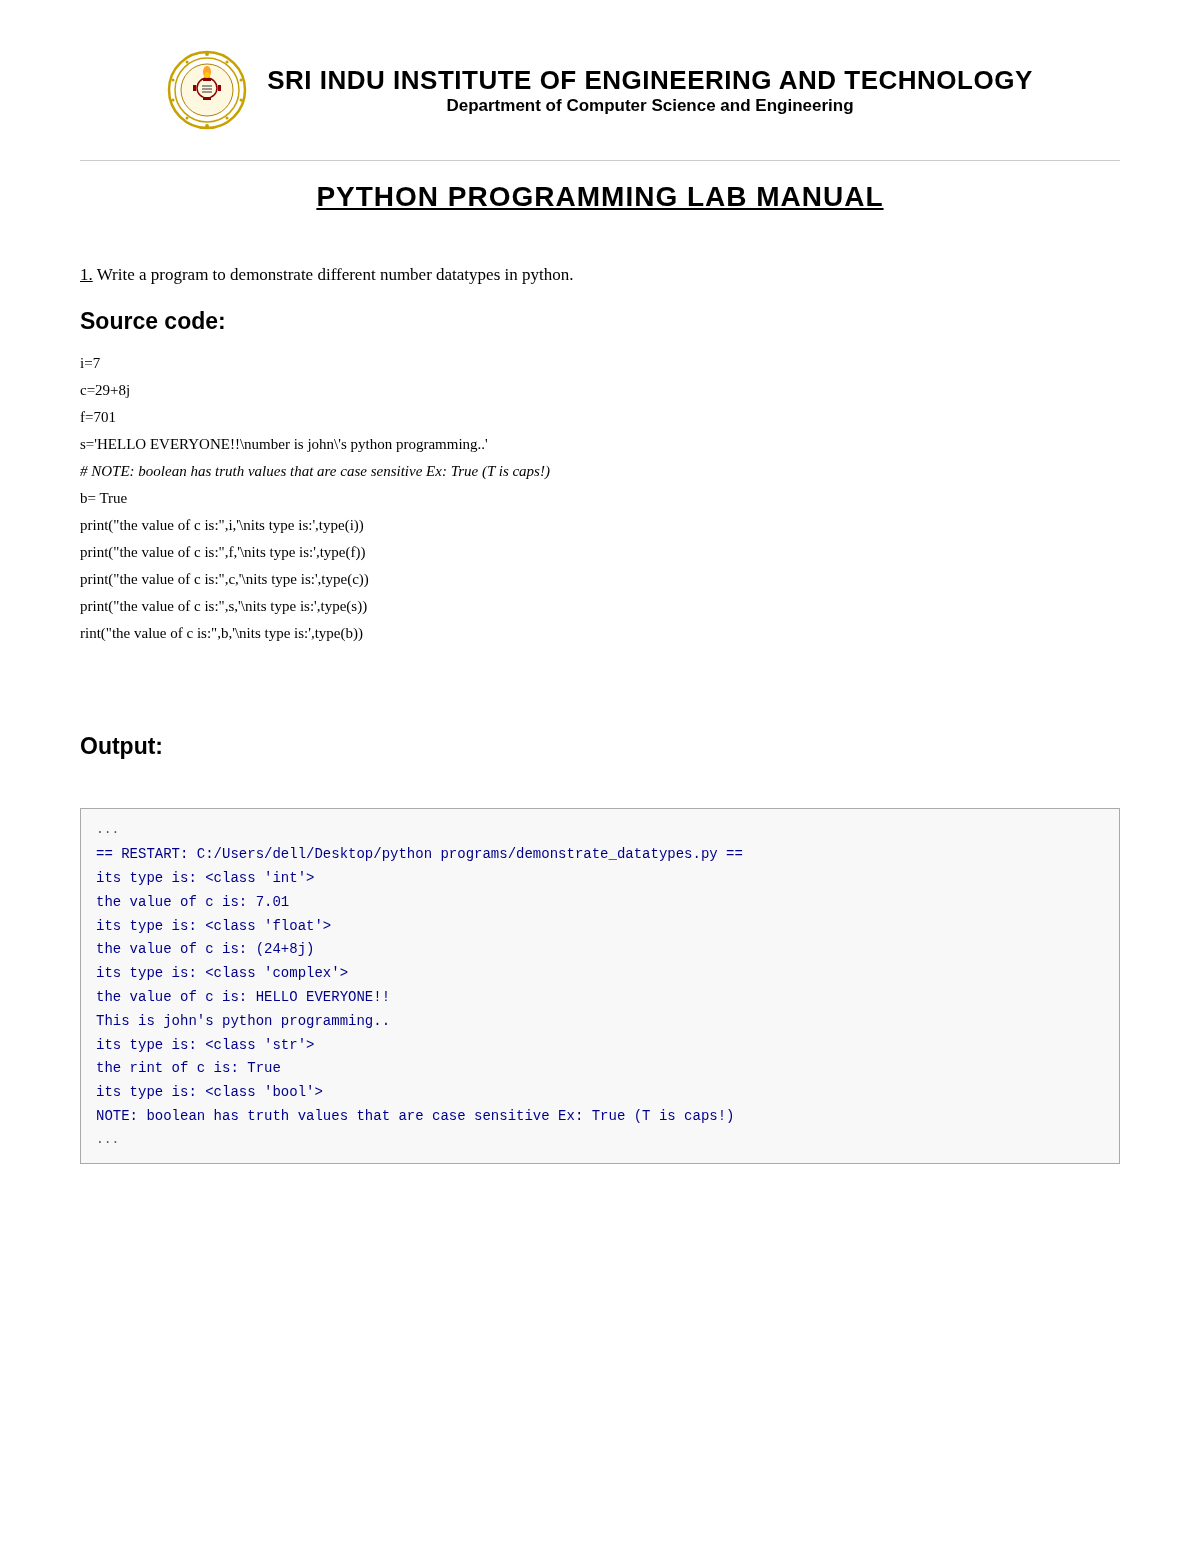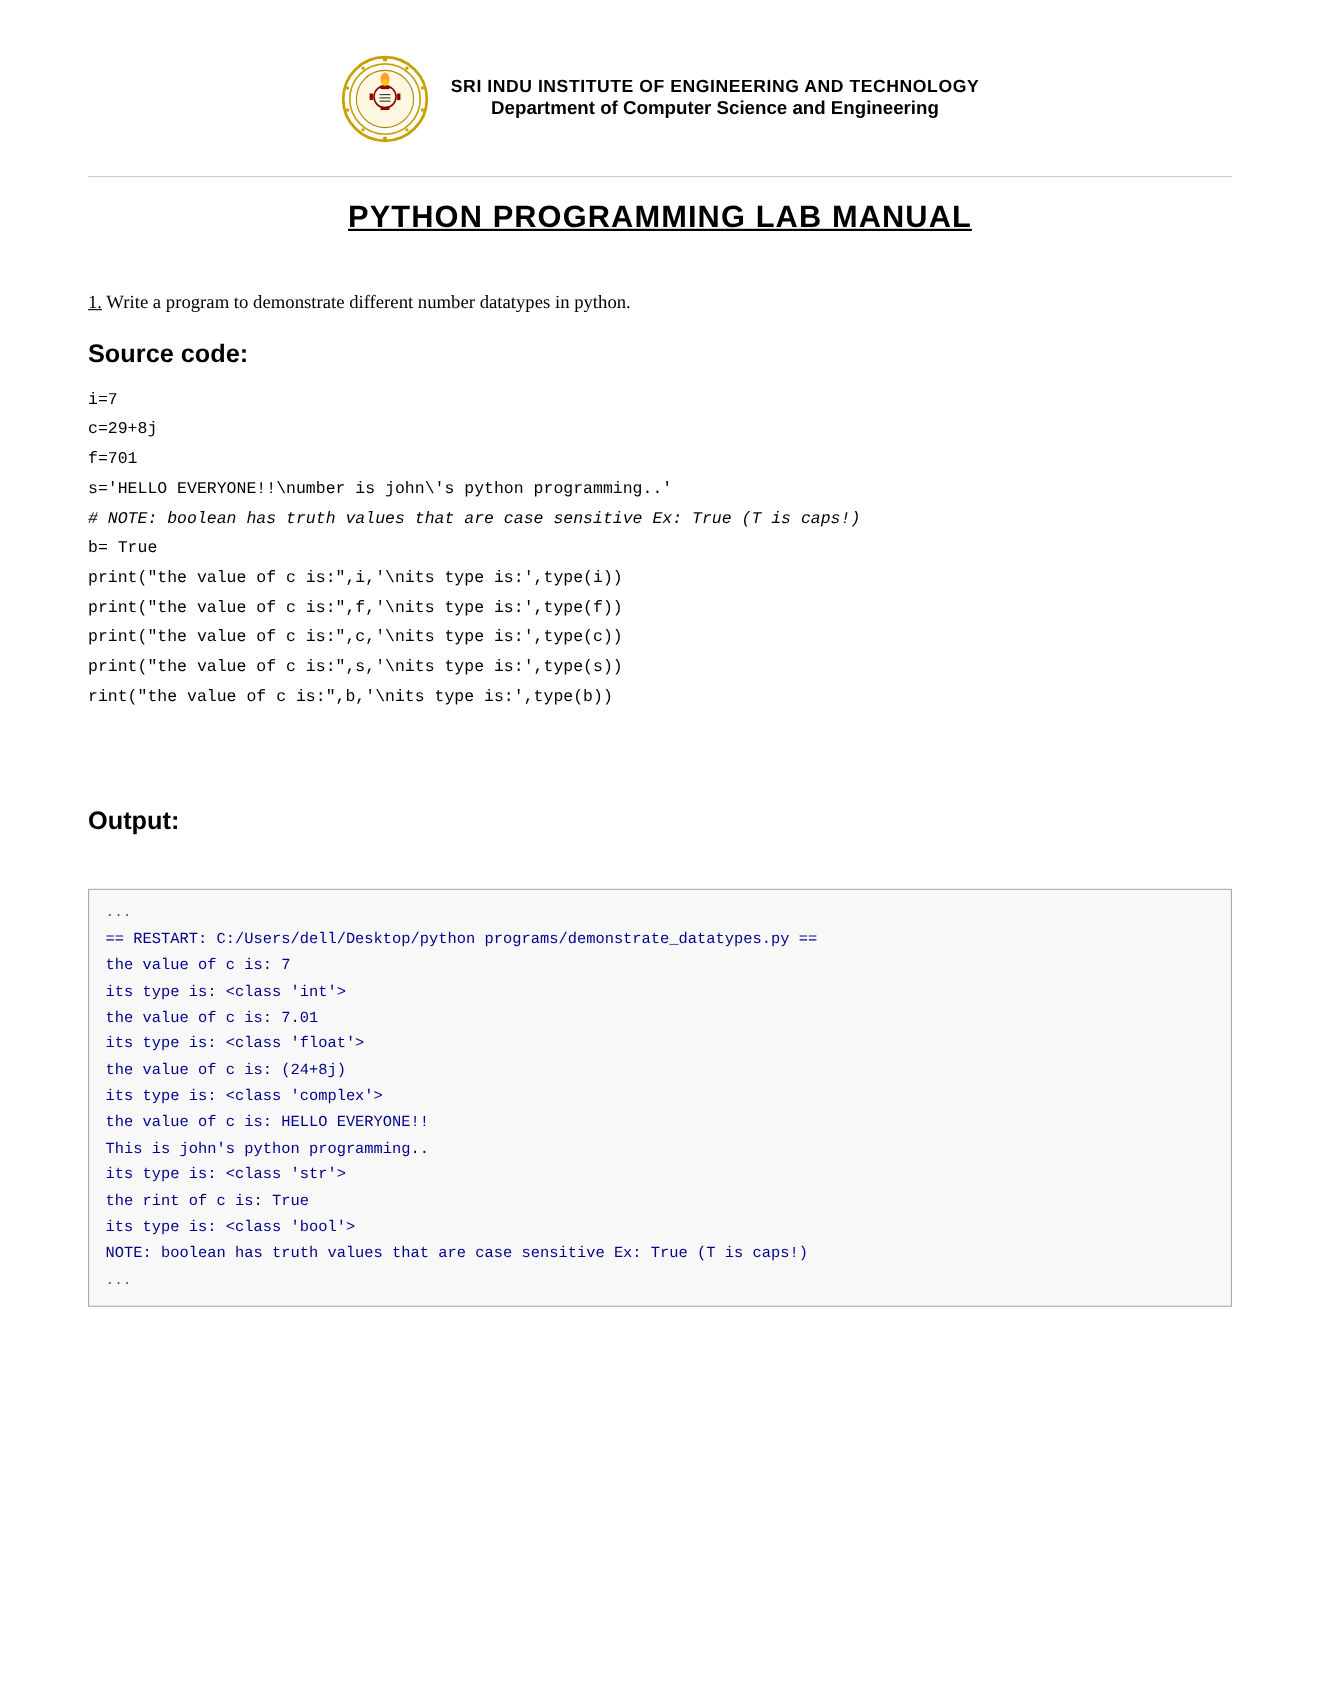--- a/index.html
+++ b/index.html
@@ -32,21 +32,21 @@
       flex-shrink: 0;
     }
 
     .header-text {
       text-align: center;
     }
 
     .header-text .institute-name {
       font-family: Arial, sans-serif;
       font-weight: bold;
-      font-size: 16px;
+      font-size: 26px;
       letter-spacing: 0.5px;
     }
 
     .header-text .department-name {
       font-family: Arial, sans-serif;
       font-weight: bold;
       font-size: 17px;
     }
 
     .title-section {
@@ -77,21 +77,21 @@
     }
 
     .section-label {
       font-family: Arial, sans-serif;
       font-weight: bold;
       font-size: 23px;
       margin-bottom: 15px;
     }
 
     .code-block {
-      font-family: Liberation Mono, monospace;
+      font-family: Liberation Serif, serif;
       font-size: 15px;
       line-height: 1.8;
       margin-bottom: 20px;
       color: #000;
     }
 
     .code-block .comment-italic {
       font-style: italic;
     }
 
@@ -209,21 +209,20 @@
 
   <br><br>
 
   
   <div class="output-section">
     <div class="section-label">Output:</div>
     <br>
     <div class="output-terminal">
       <span class="terminal-dots">...</span>
       <div>== RESTART: C:/Users/dell/Desktop/python programs/demonstrate_datatypes.py ==</div>
-      <div>the value of c is: 7</div>
       <div>its type is: &lt;class 'int'&gt;</div>
       <div>the value of c is: 7.01</div>
       <div>its type is: &lt;class 'float'&gt;</div>
       <div>the value of c is: (24+8j)</div>
       <div>its type is: &lt;class 'complex'&gt;</div>
       <div>the value of c is: HELLO EVERYONE!!</div>
       <div>This is john's python programming..</div>
       <div>its type is: &lt;class 'str'&gt;</div>
       <div>the rint of c is: True</div>
       <div>its type is: &lt;class 'bool'&gt;</div>

